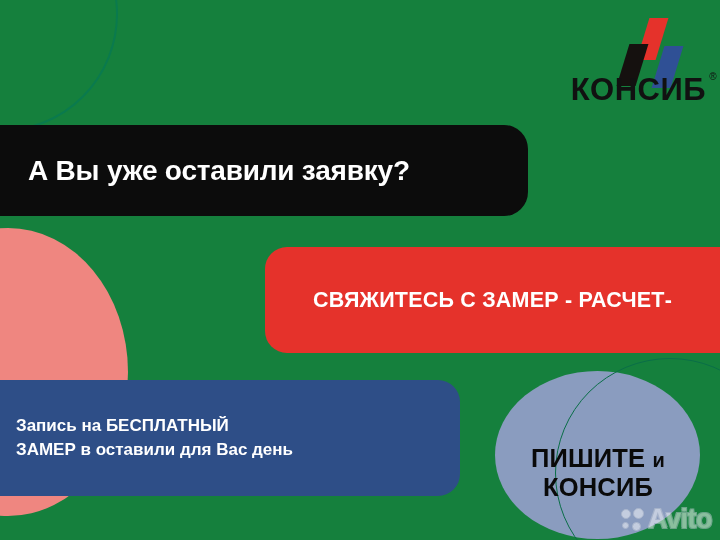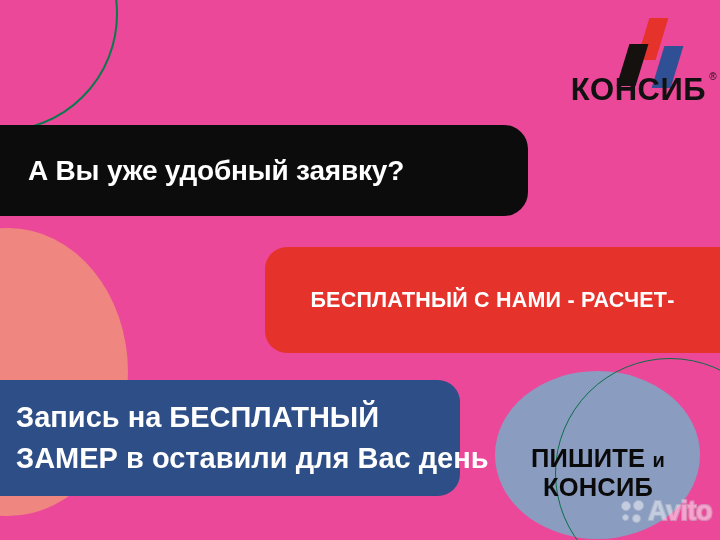--- a/index.html
+++ b/index.html
@@ -6,21 +6,21 @@
   html, body { background:#ffffff; }
   body {
     width:720px; height:540px;
     font-family:"Liberation Sans", sans-serif;
     overflow:hidden;
     position:relative;
   }
   #canvas {
     position:relative;
     width:720px; height:540px;
-    background:#ec4899;
+    background:#15803d;
     overflow:hidden;
   }
 
   
   .green-ring-tl {
     position:absolute;
     left:-118px; top:-104px;
     width:236px; height:236px;
     border:2px solid #0a7a4e;
     border-radius:50%;
@@ -148,21 +148,21 @@
     width:470px; height:116px;
     background:#2e4e87;
     border-radius:0 22px 22px 0;
     display:flex;
     flex-direction:column;
     justify-content:center;
     padding-left:26px;
   }
   .blue-line {
     color:#ffffff;
-    font-size:29px;
+    font-size:17px;
     font-weight:bold;
     line-height:1.42;
     white-space:nowrap;
   }
 
   
   .call-text {
     position:absolute;
     left:495px; top:404px;
     width:206px;
@@ -176,21 +176,21 @@
     font-size:25.5px;
     font-weight:bold;
     letter-spacing:0.2px;
     white-space:nowrap;
   }
   .call-small { font-size:20px; }
 
   
   .avito {
     position:absolute;
-    right:8px; bottom:15px;
+    right:8px; bottom:7px;
     display:flex;
     align-items:center;
     opacity:0.5;
   }
   .avito-dots {
     position:relative;
     width:26px; height:24px;
     margin-right:2px;
   }
   .avito-dots i {
@@ -231,25 +231,25 @@
     <div class="logo-marks">
       <span class="para para-red"></span>
       <span class="para para-black"></span>
       <span class="para para-blue"></span>
     </div>
     <div class="logo-word">КОНСИБ<span class="logo-reg">®</span>
     </div>
   </div>
 
   <div class="black-banner">
-    <div class="black-banner-text">А Вы уже удобный заявку?</div>
+    <div class="black-banner-text">А Вы уже оставили заявку?</div>
   </div>
 
   <div class="red-box">
-    <div class="red-line">БЕСПЛАТНЫЙ С НАМИ - РАСЧЕТ-</div>
+    <div class="red-line">СВЯЖИТЕСЬ С ЗАМЕР - РАСЧЕТ-</div>
   </div>
 
   <div class="blue-box">
     <div class="blue-line">Запись на БЕСПЛАТНЫЙ</div>
     <div class="blue-line">ЗАМЕР в оставили для Вас день</div>
   </div>
 
   <div class="call-text">
     <span class="call-line"><span>ПИШИТЕ</span> <span class="call-small">и</span></span>
     <span class="call-line">КОНСИБ</span>

